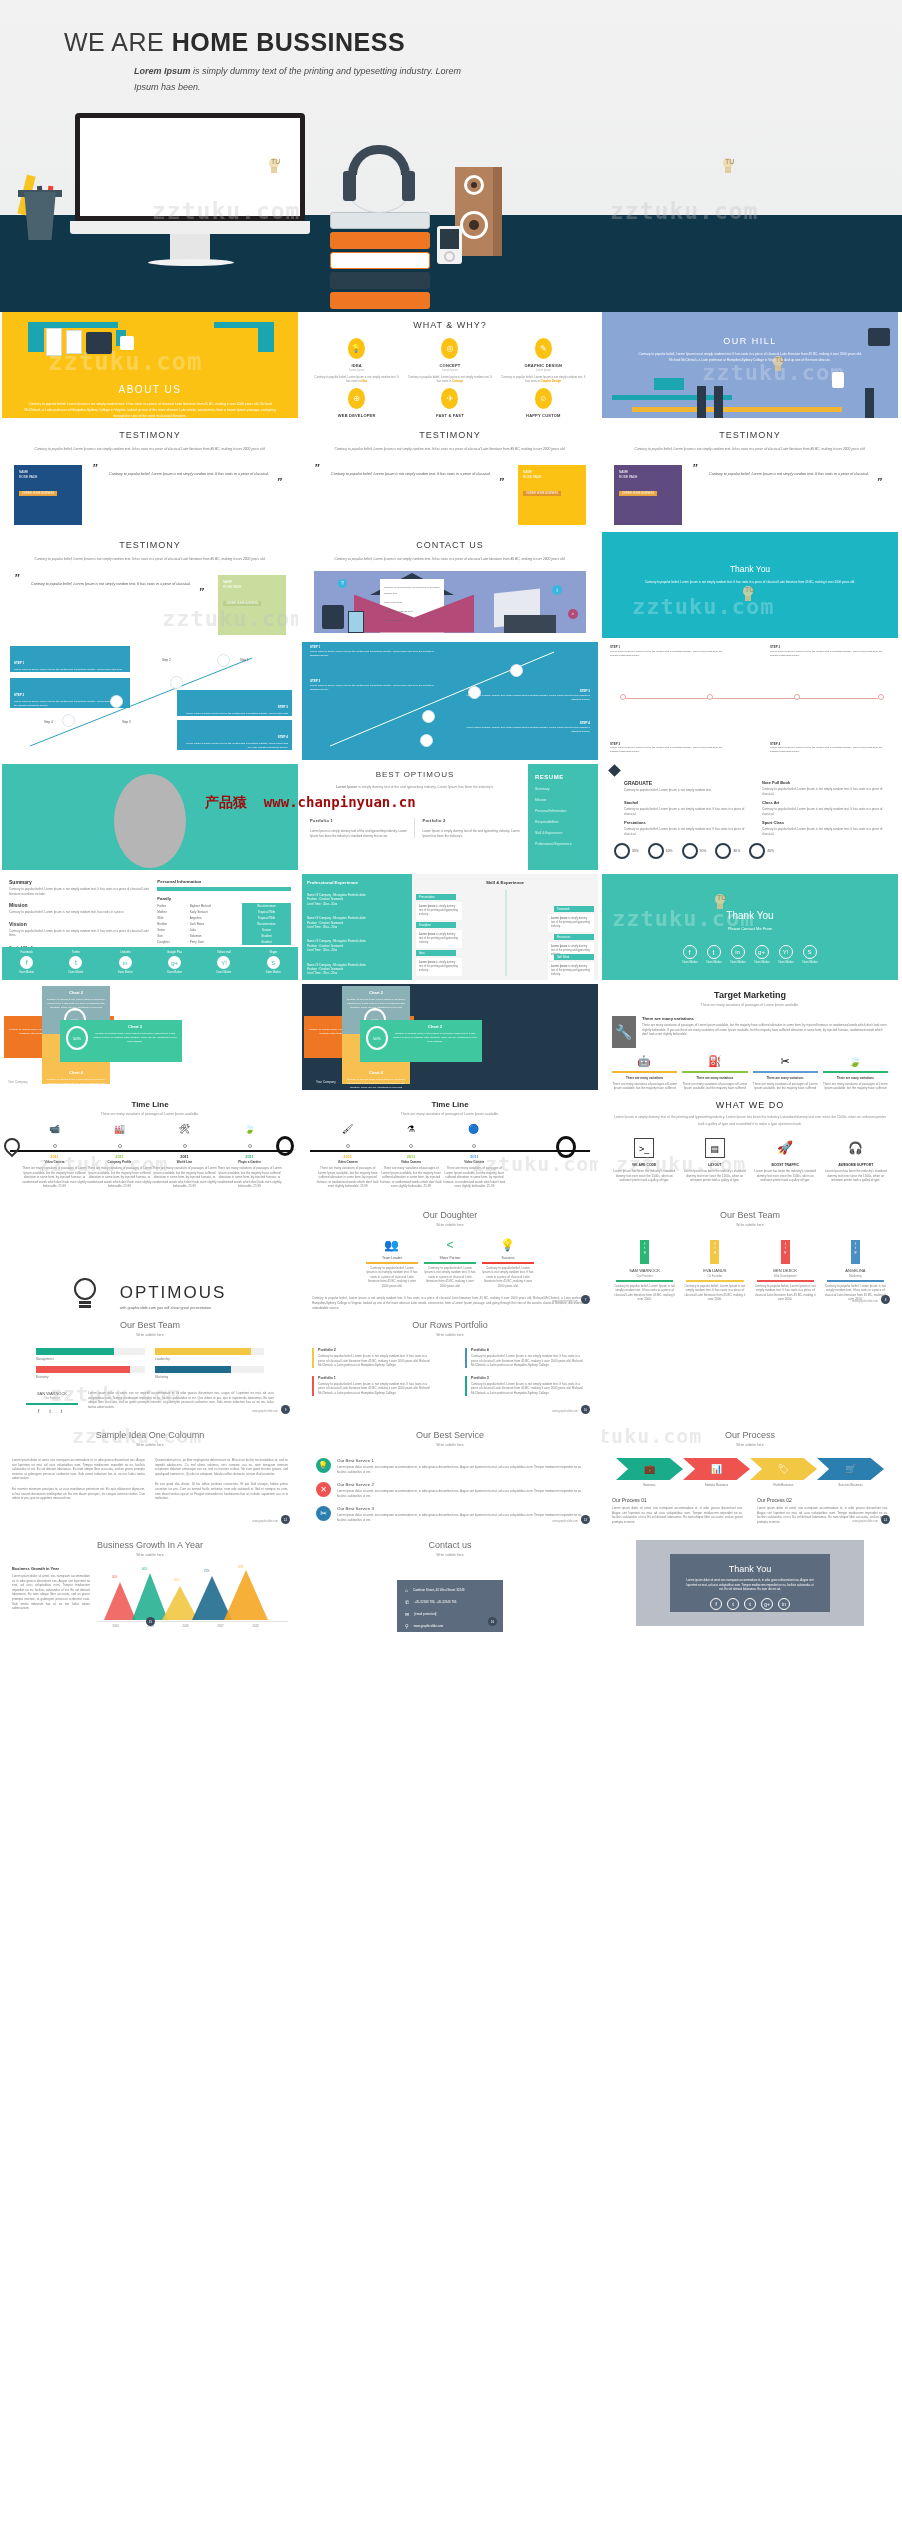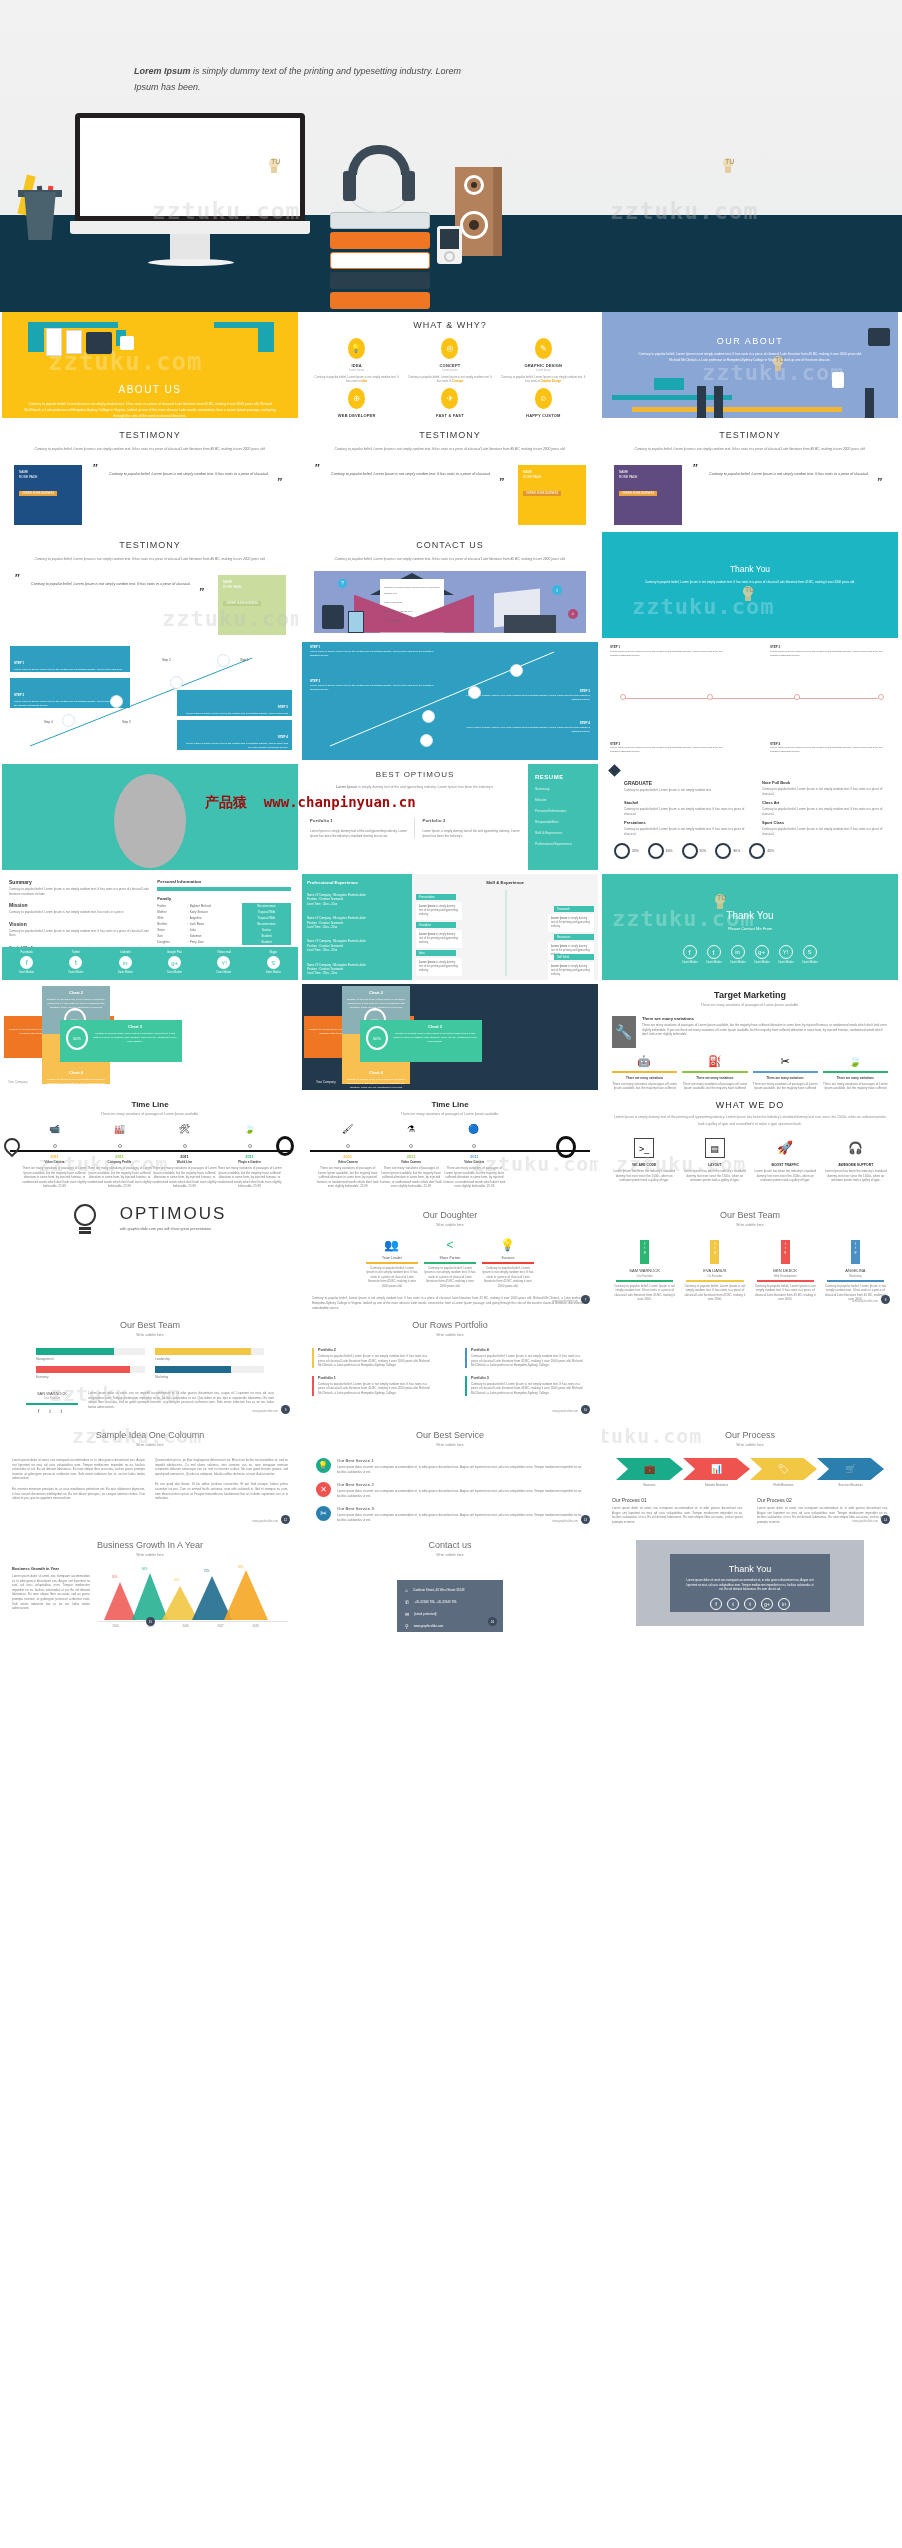--- a/index.html
+++ b/index.html
@@ -142,20 +142,23 @@
 
   .gray-card { background:#b9bec7; }
   .ty-gray { background:#5c6b7e; color:#fff; }
 </style>
 </head>
 <body>
 
 <div class="sheet">
 
   <div class="hero">
+    <div class="hero-title">
+      <span>WE ARE </span><b>HOME BUSSINESS</b>
+    </div>
     <div class="hero-sub">
       <b>Lorem Ipsum</b><span> is simply dummy text of the printing and typesetting industry. Lorem Ipsum has been.</span>
     </div>
 
     <div class="desk"></div>
 
     <div class="monitor">
         <div class="screen"></div>
       </div>
     <div class="mon-base"></div>
@@ -260,21 +263,21 @@
           </div>
           <div class="ww-cell">
             <div class="circle-y">☺</div>
             <div class="n">HAPPY CUSTOM</div>
 
           </div>
         </div>
       </div>
 
       <div class="slide s-h team">
-        <h3>OUR ABOUT</h3>
+        <h3>OUR HILL</h3>
         <p>Contrary to popular belief, Lorem Ipsum is not simply random text. It has roots in a piece of classical Latin literature from 45 BC, making it over 2000 years old. Richard McClintock, a Latin professor at Hampden-Sydney College in Virginia, looked up one of the more obscure.</p>
         <div class="team-strip">
           <div style="position:absolute;left:10px;bottom:18px;width:120px;height:5px;background:#1aa5b0"></div>
           <div style="position:absolute;left:30px;bottom:6px;width:210px;height:5px;background:#f2b632"></div>
           <div style="position:absolute;left:52px;bottom:28px;width:30px;height:12px;background:#1aa5b0"></div>
           <div style="position:absolute;left:95px;bottom:0;width:9px;height:32px;background:#2b3a4a"></div>
           <div style="position:absolute;left:112px;bottom:0;width:9px;height:32px;background:#2b3a4a"></div>
           <div style="position:absolute;right:24px;bottom:0;width:9px;height:30px;background:#2b3a4a"></div>
           <div style="position:absolute;right:54px;top:4px;width:12px;height:16px;background:#fff;border-radius:2px"></div>
           <div style="position:absolute;right:8px;top:-40px;width:22px;height:18px;background:#2b3a4a;border-radius:2px"></div>
@@ -941,21 +944,21 @@
             <div style="width:20px;height:20px;margin:0 auto;font-size:12px;line-height:20px">🎧</div>
             <div style="font-size:3.4px;font-weight:700;color:#333;margin-top:5px">AWESOME SUPPORT</div>
             <div class="body-xs" style="margin-top:2px">Lorem Ipsum has been the industry's standard dummy text ever since the 1500s, when an unknown printer took a galley of type.</div>
           </div>
         </div>
         <div class="wm" style="left:14px;top:58px;font-size:20px">zztuku.com</div>
       </div>
     </div>
 
     <div class="row">
-      <div class="slide s-h" style="display:flex;align-items:flex-start;justify-content:center;gap:24px">
+      <div class="slide s-h" style="display:flex;align-items:flex-end;justify-content:center;gap:24px">
         <div style="width:22px;height:32px">
           <div style="width:22px;height:22px;border:2px solid #333;border-radius:50%"></div>
           <div style="width:12px;height:3px;background:#333;margin:1px auto"></div>
           <div style="width:12px;height:3px;background:#333;margin:1px auto"></div>
         </div>
         <div>
           <div style="font-size:17px;letter-spacing:2px;color:#2e2e2e">OPTIMOUS</div>
           <div style="font-size:3.8px;color:#666;margin-top:3px">with graphicslide.com you will show great presentation</div>
         </div>
       </div>

